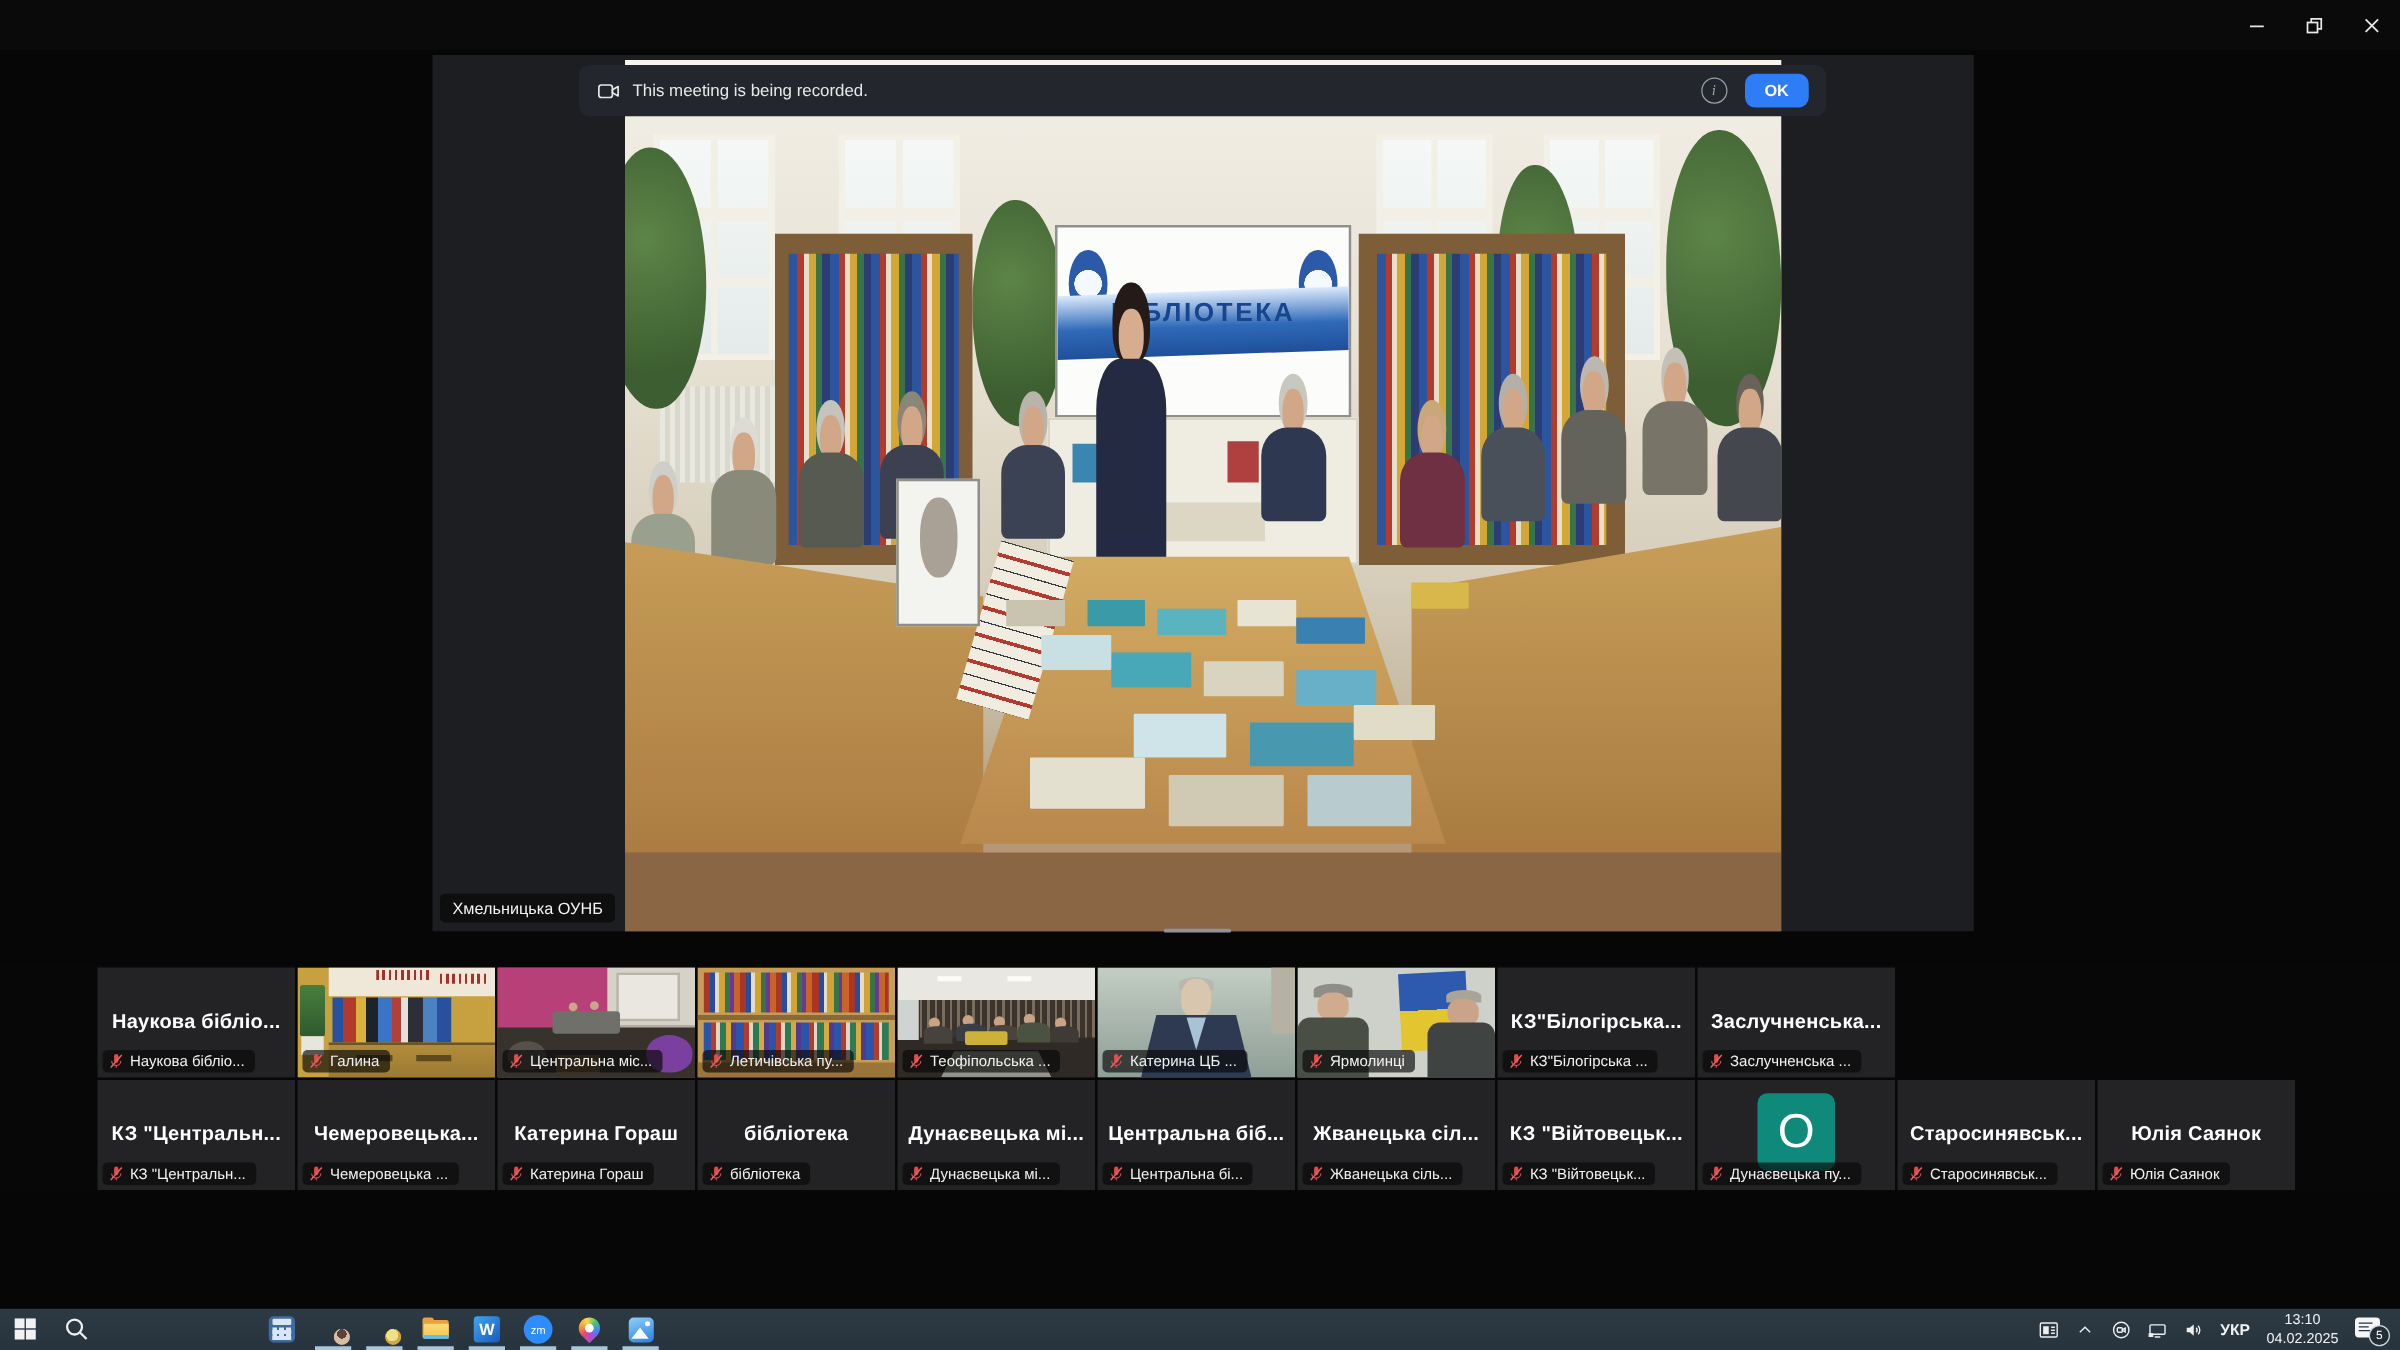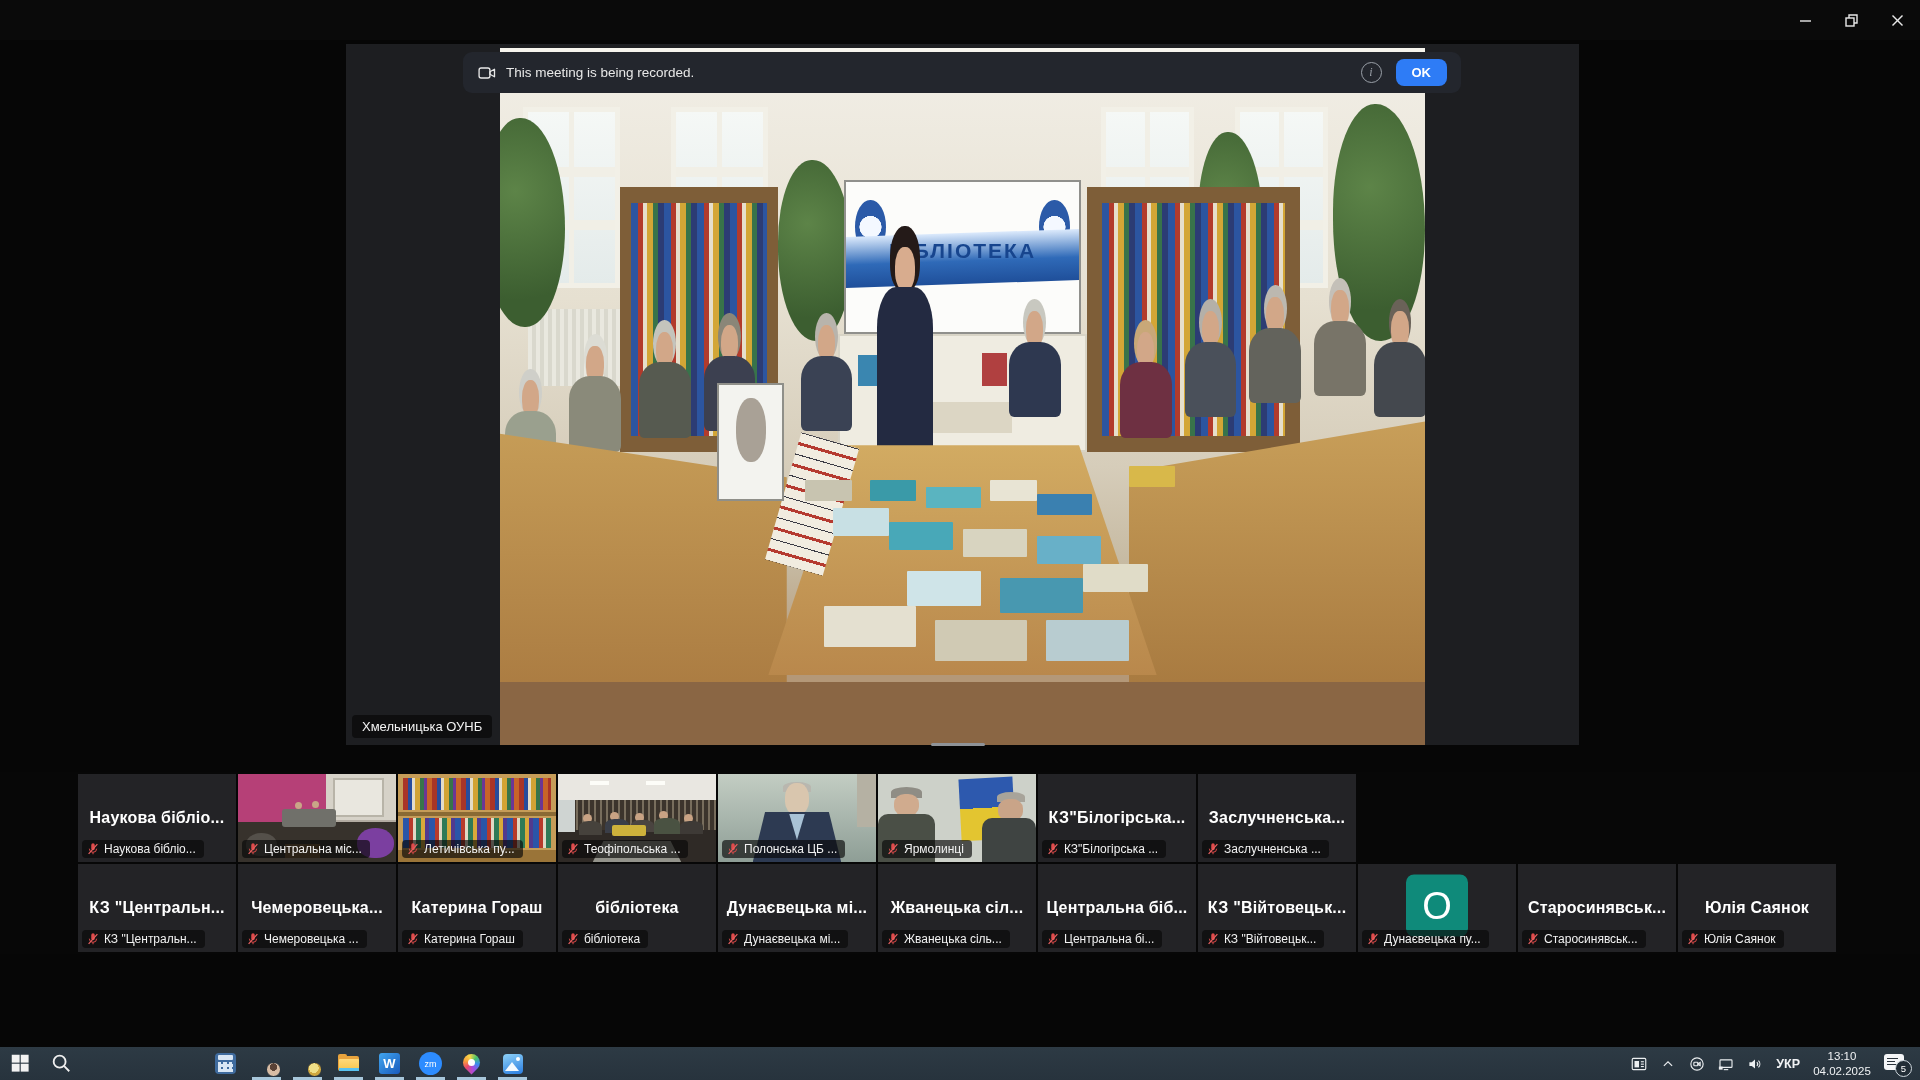--- a/index.html
+++ b/index.html
@@ -282,20 +282,43 @@
             <svg class="mic" viewBox="0 0 24 24">
  <path d="M9 5a3 3 0 0 1 6 0v6a3 3 0 0 1-6 0z" fill="#e04b4b"></path>
  <path d="M5.8 11.5a6.2 6.2 0 0 0 12.4 0" fill="none" stroke="#e04b4b" stroke-width="1.7"></path>
  <line x1="12" y1="17.7" x2="12" y2="21" stroke="#e04b4b" stroke-width="1.7"></line>
  <line x1="4.5" y1="20.5" x2="19.5" y2="3.5" stroke="#e86060" stroke-width="2.1"></line>
             </svg>
             <span>Наукова бібліо...</span>
           </div>
         </div>
         <div class="tile tile-video">
+          <div class="scene sc-binders">
+            <i style="left:16%;top:0;right:0;height:26%;background:#efe8d8"></i>
+            <i style="left:40%;top:2%;width:28%;height:9%;background:repeating-linear-gradient(90deg,#a83028 0 2px,transparent 2px 5px)"></i>
+            <i style="left:72%;top:6%;width:24%;height:9%;background:repeating-linear-gradient(90deg,#a83028 0 2px,transparent 2px 5px)"></i>
+            <i style="left:1%;top:16%;width:13%;height:46%;background:linear-gradient(#477f3c,#2f5a2e);border-radius:2px"></i>
+            <i style="left:2%;top:63%;width:11%;height:16%;background:#e6e6de"></i>
+            <i style="left:18%;top:27%;width:60%;height:41%;background:linear-gradient(90deg,#25519f 0 9%,#b23a2c 9% 20%,#d9b23b 20% 28%,#20222a 28% 38%,#3a74c6 38% 50%,#b24038 50% 58%,#e2e2da 58% 64%,#2c2e38 64% 76%,#4a82c2 76% 88%,#27519e 88% 100%)"></i>
+            <i style="left:16%;top:68%;right:0;height:3%;background:#6b5524"></i>
+            <i style="left:16%;top:71%;right:0;bottom:0;background:linear-gradient(#b18c3c,#9c7a32)"></i>
+            <i style="left:30%;top:80%;width:18%;height:5%;background:#5f4a20"></i>
+            <i style="left:60%;top:80%;width:18%;height:5%;background:#5f4a20"></i>
+          </div>
+          <div class="tile-label">
+            <svg class="mic" viewBox="0 0 24 24">
+ <path d="M9 5a3 3 0 0 1 6 0v6a3 3 0 0 1-6 0z" fill="#e04b4b"></path>
+ <path d="M5.8 11.5a6.2 6.2 0 0 0 12.4 0" fill="none" stroke="#e04b4b" stroke-width="1.7"></path>
+ <line x1="12" y1="17.7" x2="12" y2="21" stroke="#e04b4b" stroke-width="1.7"></line>
+ <line x1="4.5" y1="20.5" x2="19.5" y2="3.5" stroke="#e86060" stroke-width="2.1"></line>
+            </svg>
+            <span>Галина</span>
+          </div>
+        </div>
+        <div class="tile tile-video">
           <div class="scene sc-beanbag-room">
             <i style="left:0;top:0;width:56%;height:56%;background:#b64077"></i>
             <i style="left:56%;top:0;right:0;height:52%;background:#d6d2c8"></i>
             <i style="left:60%;top:4%;width:30%;height:40%;background:#e9e7df;border:2px solid #b8b4a8"></i>
             <i style="left:0;bottom:0;right:0;height:46%;background:#37322c"></i>
             <i style="left:28%;top:40%;width:34%;height:20%;background:#70706a;border-radius:3px"></i>
             <i style="left:36%;top:32%;width:7px;height:7px;background:#c9a687;border-radius:50%"></i>
             <i style="left:47%;top:31%;width:7px;height:7px;background:#c9a687;border-radius:50%"></i>
             <i style="right:1%;bottom:5%;width:24%;height:34%;background:#7b3fa0;border-radius:50% 50% 46% 46%"></i>
             <i style="left:5%;bottom:7%;width:20%;height:26%;background:#54504a;border-radius:50% 50% 46% 46%"></i>
@@ -366,21 +389,21 @@
             <i style="left:22%;top:43%;width:56%;height:57%;background:#2d3a52;clip-path:polygon(14% 0,86% 0,100% 100%,0 100%)"></i>
             <i style="left:45%;top:45%;width:10%;height:30%;background:#a9c2d6;clip-path:polygon(0 0,100% 0,50% 100%)"></i>
           </div>
           <div class="tile-label">
             <svg class="mic" viewBox="0 0 24 24">
  <path d="M9 5a3 3 0 0 1 6 0v6a3 3 0 0 1-6 0z" fill="#e04b4b"></path>
  <path d="M5.8 11.5a6.2 6.2 0 0 0 12.4 0" fill="none" stroke="#e04b4b" stroke-width="1.7"></path>
  <line x1="12" y1="17.7" x2="12" y2="21" stroke="#e04b4b" stroke-width="1.7"></line>
  <line x1="4.5" y1="20.5" x2="19.5" y2="3.5" stroke="#e86060" stroke-width="2.1"></line>
             </svg>
-            <span>Полонська ЦБ ...</span>
+            <span>Катерина ЦБ ...</span>
           </div>
         </div>
         <div class="tile tile-video">
           <div class="scene sc-flag-room">
             <i style="left:52%;top:4%;width:34%;height:70%;background:linear-gradient(180deg,#2d59ae 0 48%,#e3c530 48% 100%);transform:rotate(-3deg)"></i>
             <i style="left:8%;top:15%;width:20%;height:12%;background:#8f8d85;border-radius:50% 50% 0 0"></i>
             <i style="left:10%;top:23%;width:16%;height:25%;background:#d0ab8e;border-radius:42%"></i>
             <i style="left:0;top:46%;width:36%;height:54%;background:#4a4f46;border-radius:10px 10px 0 0"></i>
             <i style="right:7%;top:21%;width:18%;height:11%;background:#a8a49a;border-radius:50% 50% 0 0"></i>
             <i style="right:8%;top:28%;width:16%;height:25%;background:#c9a488;border-radius:42%"></i>
@@ -476,41 +499,41 @@
             <svg class="mic" viewBox="0 0 24 24">
  <path d="M9 5a3 3 0 0 1 6 0v6a3 3 0 0 1-6 0z" fill="#e04b4b"></path>
  <path d="M5.8 11.5a6.2 6.2 0 0 0 12.4 0" fill="none" stroke="#e04b4b" stroke-width="1.7"></path>
  <line x1="12" y1="17.7" x2="12" y2="21" stroke="#e04b4b" stroke-width="1.7"></line>
  <line x1="4.5" y1="20.5" x2="19.5" y2="3.5" stroke="#e86060" stroke-width="2.1"></line>
             </svg>
             <span>Дунаєвецька мі...</span>
           </div>
         </div>
         <div class="tile tile-dark">
+          <div class="tile-name">Центральна біб...</div>
+          <div class="tile-label">
+            <svg class="mic" viewBox="0 0 24 24">
+ <path d="M9 5a3 3 0 0 1 6 0v6a3 3 0 0 1-6 0z" fill="#e04b4b"></path>
+ <path d="M5.8 11.5a6.2 6.2 0 0 0 12.4 0" fill="none" stroke="#e04b4b" stroke-width="1.7"></path>
+ <line x1="12" y1="17.7" x2="12" y2="21" stroke="#e04b4b" stroke-width="1.7"></line>
+ <line x1="4.5" y1="20.5" x2="19.5" y2="3.5" stroke="#e86060" stroke-width="2.1"></line>
+            </svg>
+            <span>Центральна бі...</span>
+          </div>
+        </div>
+        <div class="tile tile-dark">
           <div class="tile-name">Жванецька сіл...</div>
           <div class="tile-label">
             <svg class="mic" viewBox="0 0 24 24">
  <path d="M9 5a3 3 0 0 1 6 0v6a3 3 0 0 1-6 0z" fill="#e04b4b"></path>
  <path d="M5.8 11.5a6.2 6.2 0 0 0 12.4 0" fill="none" stroke="#e04b4b" stroke-width="1.7"></path>
  <line x1="12" y1="17.7" x2="12" y2="21" stroke="#e04b4b" stroke-width="1.7"></line>
  <line x1="4.5" y1="20.5" x2="19.5" y2="3.5" stroke="#e86060" stroke-width="2.1"></line>
             </svg>
             <span>Жванецька сіль...</span>
-          </div>
-        </div>
-        <div class="tile tile-dark">
-          <div class="tile-name">Центральна біб...</div>
-          <div class="tile-label">
-            <svg class="mic" viewBox="0 0 24 24">
- <path d="M9 5a3 3 0 0 1 6 0v6a3 3 0 0 1-6 0z" fill="#e04b4b"></path>
- <path d="M5.8 11.5a6.2 6.2 0 0 0 12.4 0" fill="none" stroke="#e04b4b" stroke-width="1.7"></path>
- <line x1="12" y1="17.7" x2="12" y2="21" stroke="#e04b4b" stroke-width="1.7"></line>
- <line x1="4.5" y1="20.5" x2="19.5" y2="3.5" stroke="#e86060" stroke-width="2.1"></line>
-            </svg>
-            <span>Центральна бі...</span>
           </div>
         </div>
         <div class="tile tile-dark">
           <div class="tile-name">КЗ "Війтовецьк...</div>
           <div class="tile-label">
             <svg class="mic" viewBox="0 0 24 24">
  <path d="M9 5a3 3 0 0 1 6 0v6a3 3 0 0 1-6 0z" fill="#e04b4b"></path>
  <path d="M5.8 11.5a6.2 6.2 0 0 0 12.4 0" fill="none" stroke="#e04b4b" stroke-width="1.7"></path>
  <line x1="12" y1="17.7" x2="12" y2="21" stroke="#e04b4b" stroke-width="1.7"></line>
  <line x1="4.5" y1="20.5" x2="19.5" y2="3.5" stroke="#e86060" stroke-width="2.1"></line>

